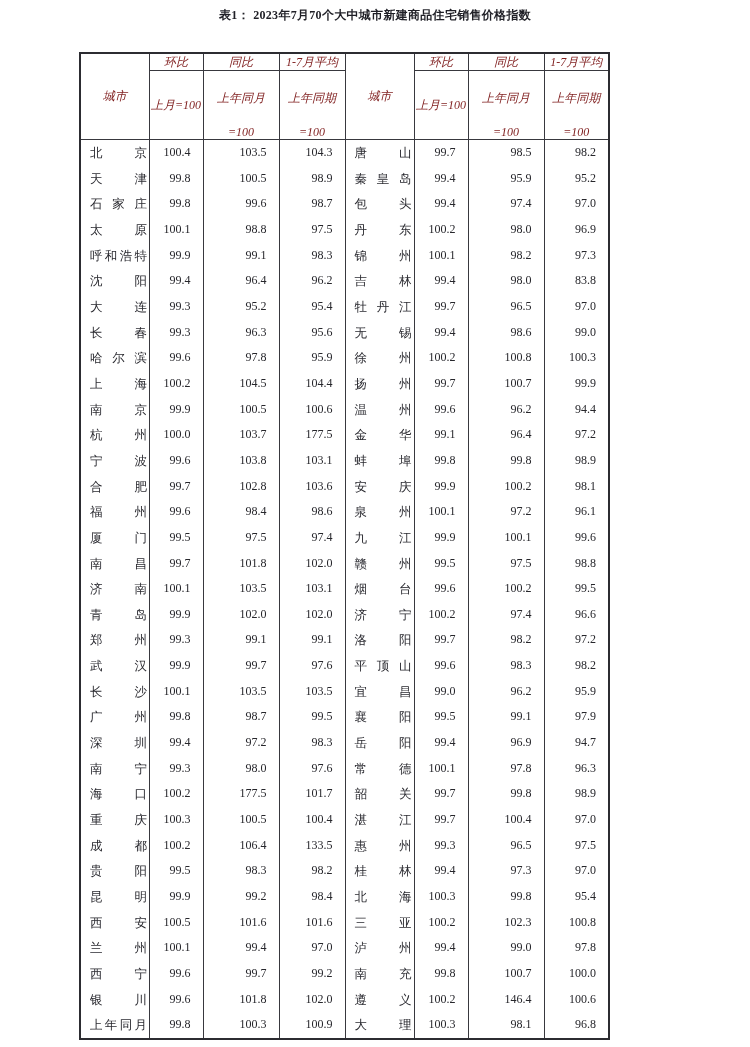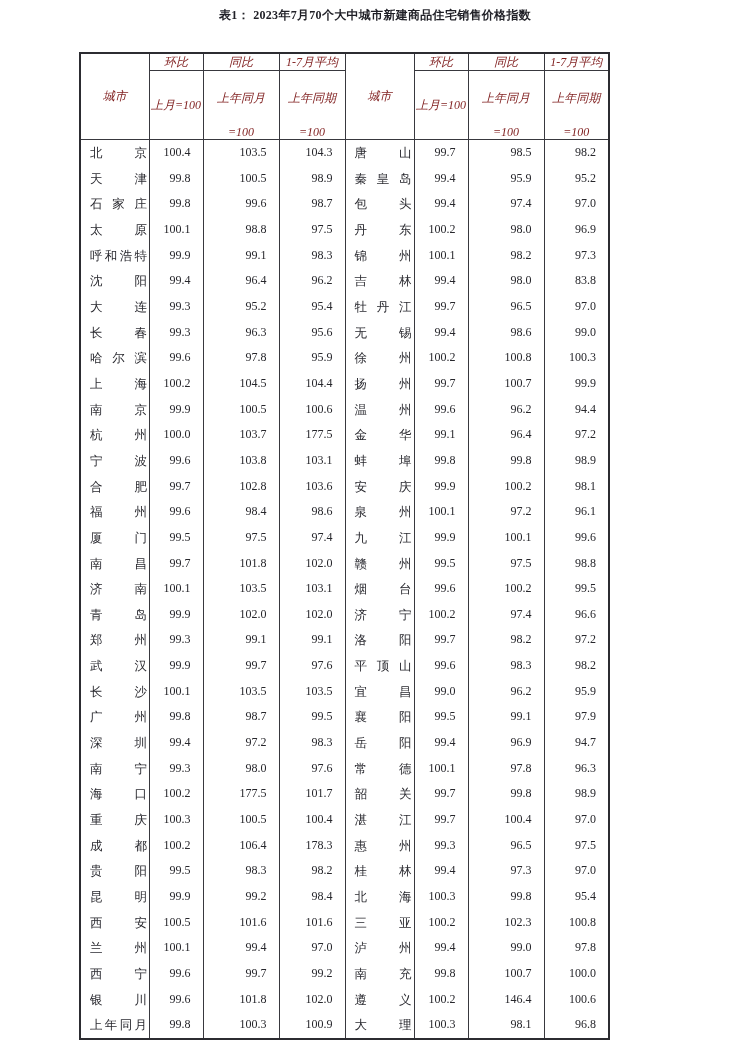--- a/index.html
+++ b/index.html
@@ -381,21 +381,21 @@
           <td class="num">100.4</td>
           <td class="city"><span class="cname">湛江</span></td>
           <td class="num">99.7</td>
           <td class="num">100.4</td>
           <td class="num">97.0</td>
         </tr>
         <tr>
           <td class="city"><span class="cname">成都</span></td>
           <td class="num">100.2</td>
           <td class="num">106.4</td>
-          <td class="num">178.3</td>
+          <td class="num">133.5</td>
           <td class="city"><span class="cname">惠州</span></td>
           <td class="num">99.3</td>
           <td class="num">96.5</td>
           <td class="num">97.5</td>
         </tr>
         <tr>
           <td class="city"><span class="cname">贵阳</span></td>
           <td class="num">99.5</td>
           <td class="num">98.3</td>
           <td class="num">98.2</td>

